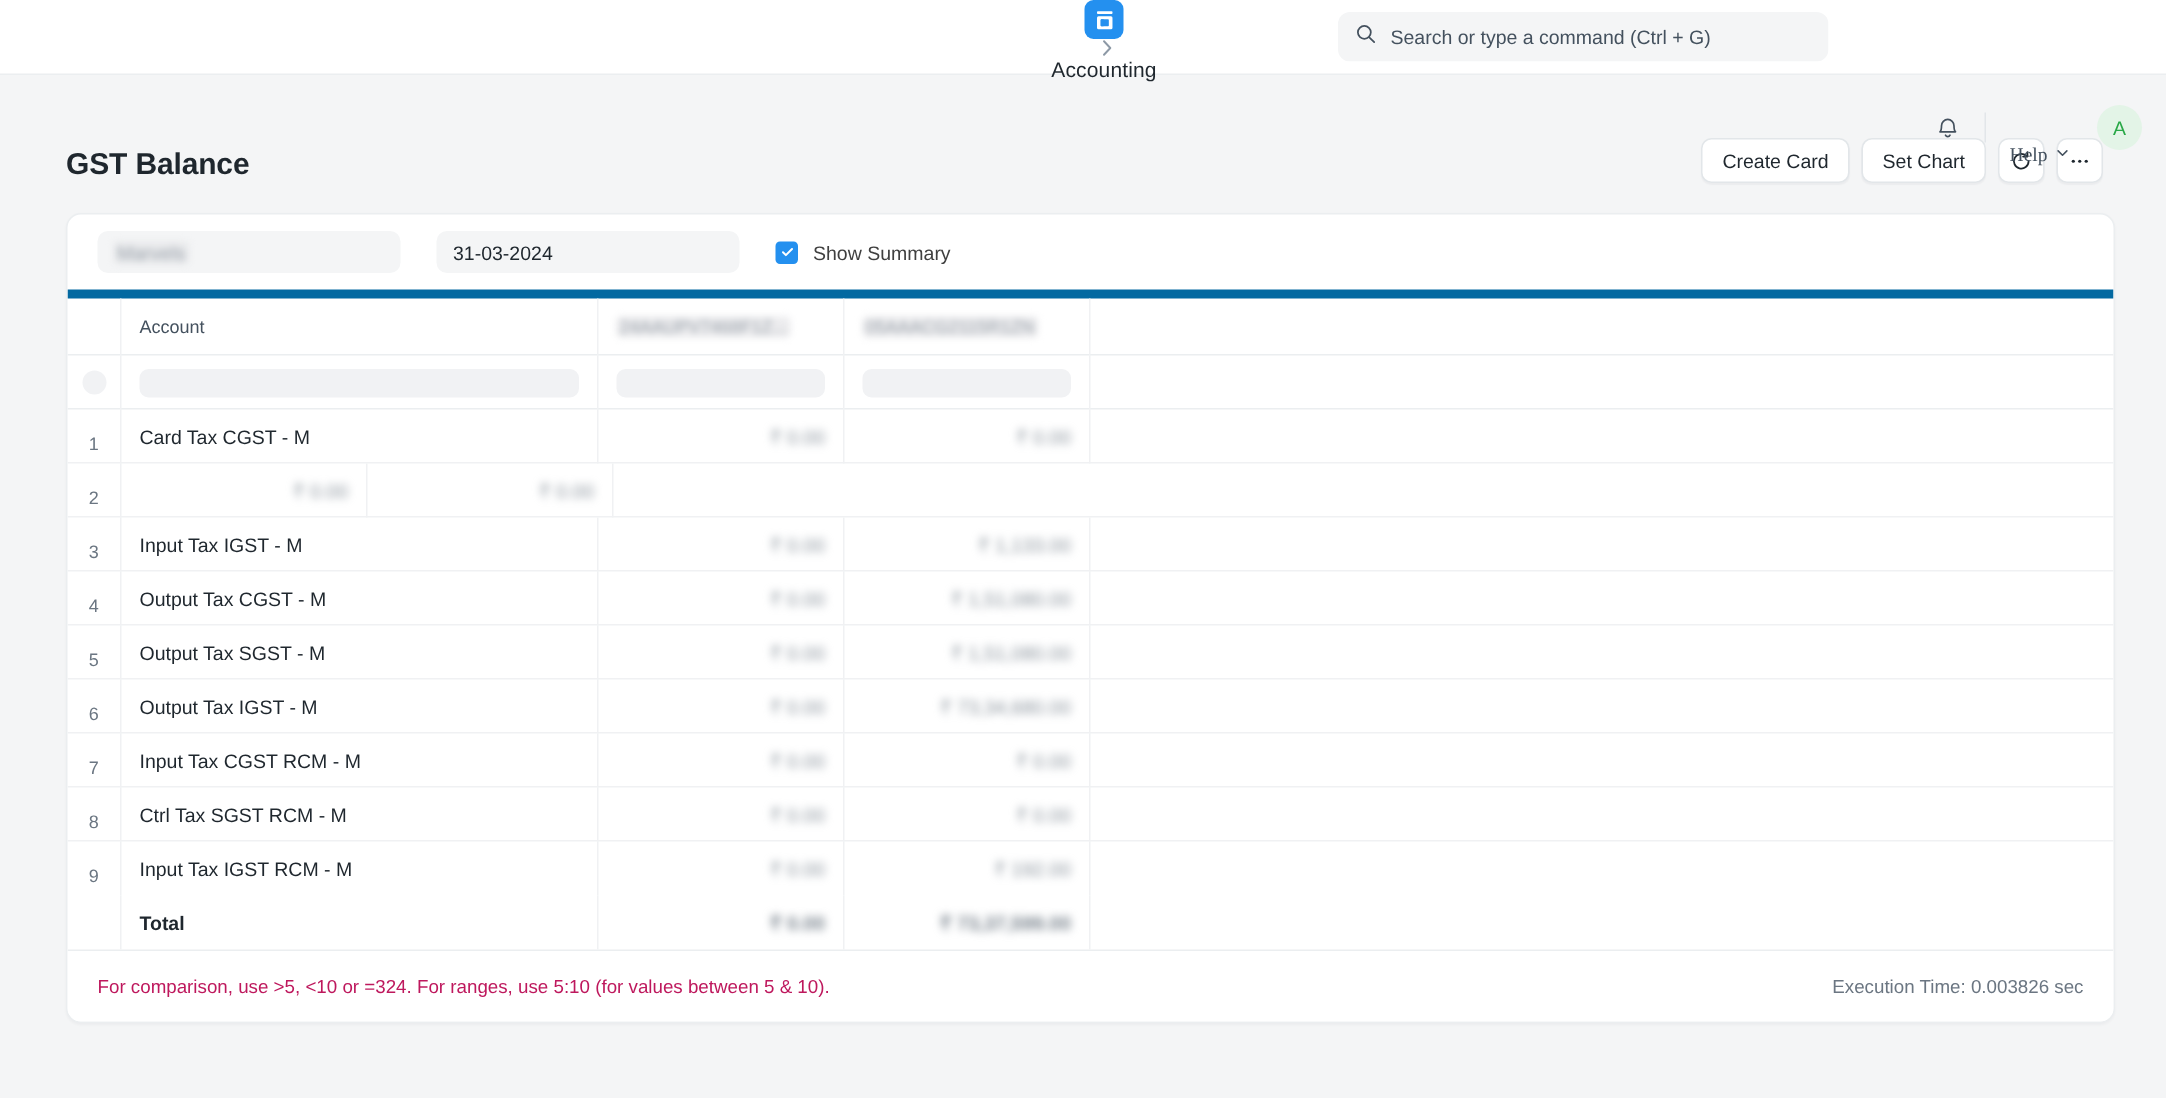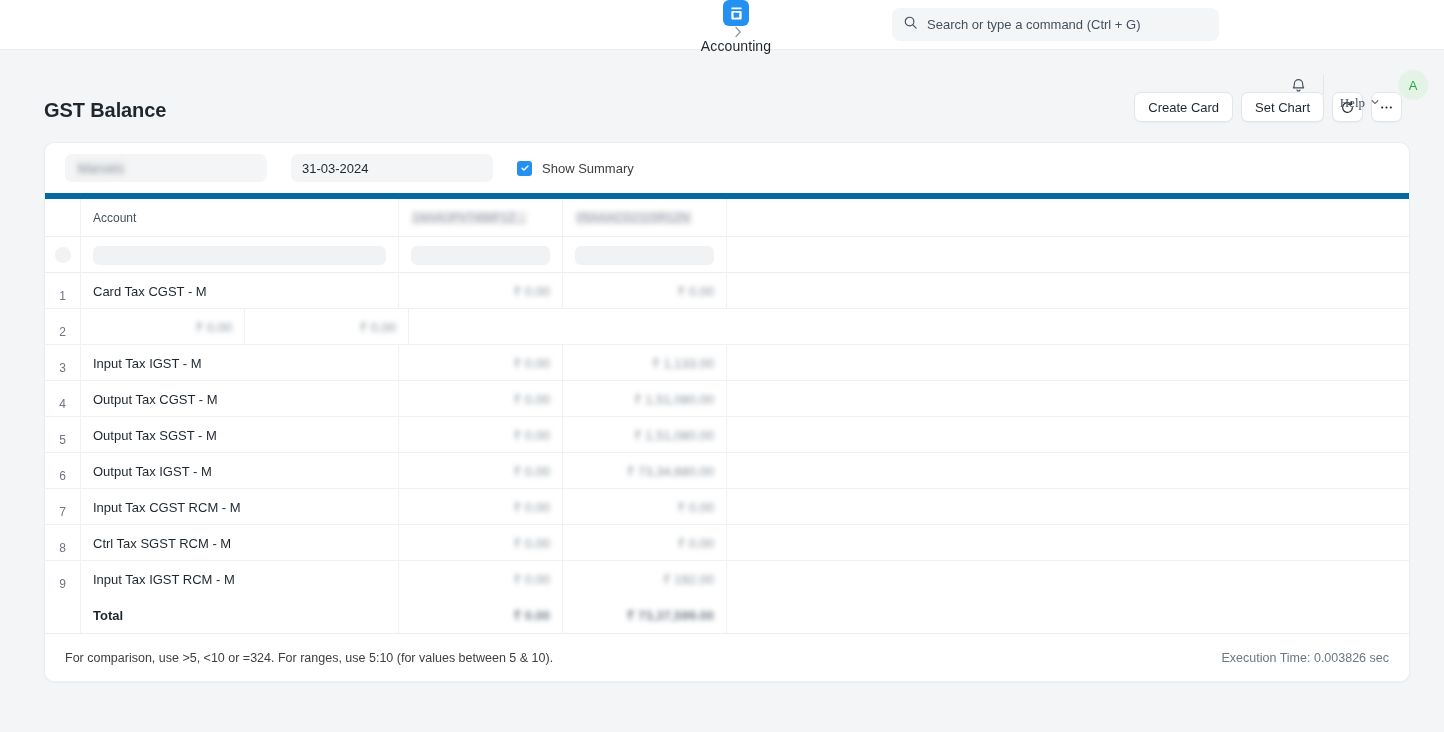--- a/index.html
+++ b/index.html
@@ -230,21 +230,21 @@
   .totalrow .c-val .amount { font-weight: bold; filter: blur(2.9px); color: #78828c; }
 
   
   .card-footer {
     display: flex; align-items: center;
     height: 48px;
     padding: 0 20px;
     border-top: 1px solid #ebeef0;
     background: #fff;
   }
-  .foot-left { font-size: 12.5px; color: #404040; }
+  .foot-left { font-size: 12.5px; color: #be185d; }
   .foot-right { margin-left: auto; font-size: 12.5px; color: #6b7682; }
 </style>
 </head>
 <body>
 
 <div class="navbar">
   <div class="brand-logo">
     <svg width="15" height="15" viewBox="0 0 16 16" fill="none">
       <rect x="2.5" y="1.6" width="11" height="1.9" rx=".6" fill="#fff"></rect>
       <path d="M3.6 5.2h8.8a1.1 1.1 0 0 1 1.1 1.1v7a1.1 1.1 0 0 1-1.1 1.1H3.6a1.1 1.1 0 0 1-1.1-1.1v-7A1.1 1.1 0 0 1 3.6 5.2z" fill="#fff"></path>

